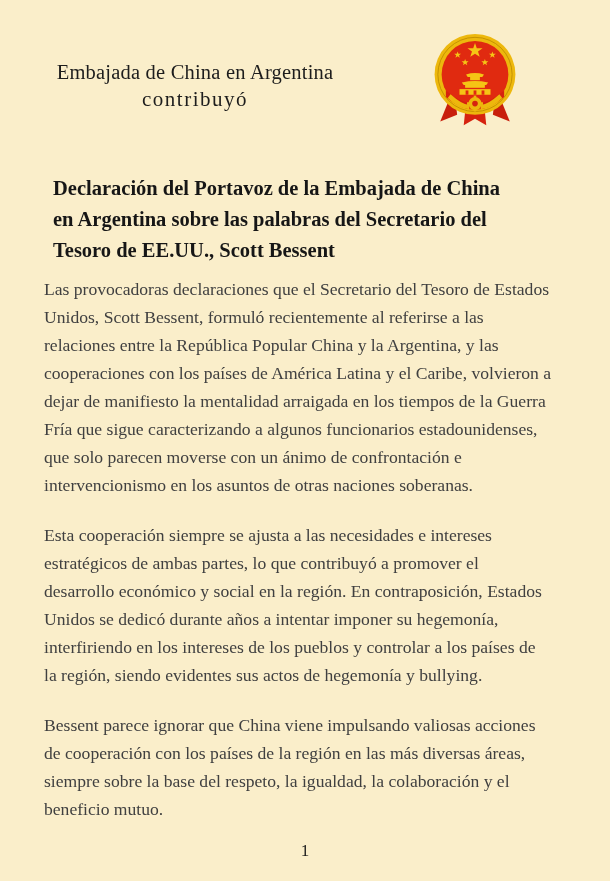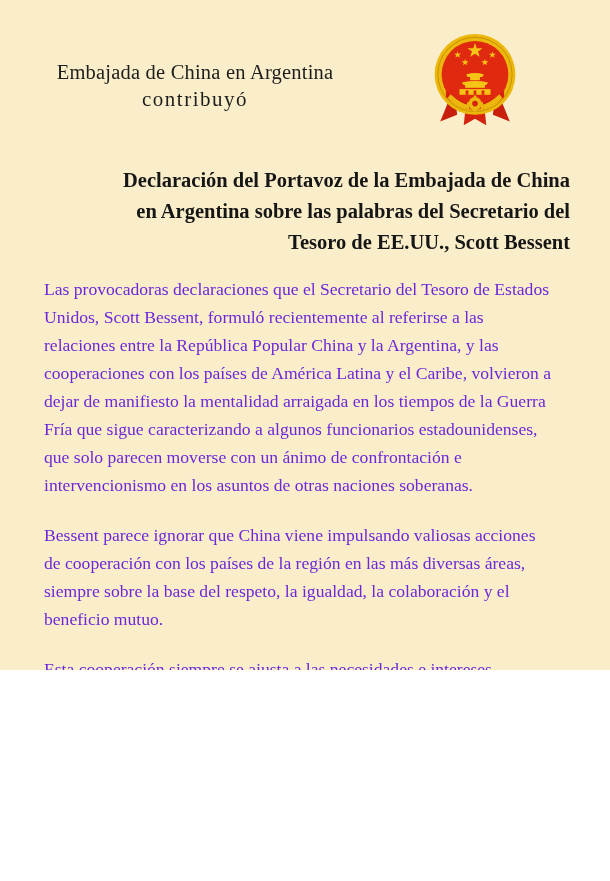--- a/index.html
+++ b/index.html
@@ -1,19 +1,19 @@
 <!DOCTYPE html>
 <html><head>
 <meta charset="utf-8">
 <style>
   html, body { margin: 0; padding: 0; }
   .doc {
     position: relative;
     width: 610px;
-    height: 670px;
+    height: 881px;
     background: #faeeca;
     font-family: "Liberation Serif", "DejaVu Serif", serif;
     color: #1d1d1d;
     overflow: hidden;
   }
   .letterhead {
     position: absolute;
     left: 45px;
     top: 59px;
     width: 300px;
@@ -36,40 +36,40 @@
     left: 428px;
     top: 32px;
     width: 94px;
     height: 99px;
   }
   .title {
     position: absolute;
     left: 45px;
     top: 165px;
     width: 525px;
-    margin: 0;
-    text-align: right;
+    margin: 8px;
+    text-align: left;
     font-size: 20.5px;
     font-weight: bold;
     line-height: 31px;
     white-space: pre-line;
     color: #161616;
   }
   .body-text {
     position: absolute;
     left: 44px;
     top: 275px;
     width: 560px;
   }
   .body-text p {
     margin: 0 0 22px 0;
     font-size: 17.6px;
     line-height: 28px;
     white-space: pre;
-    color: #6d28d9;
+    color: #404040;
   }
   .page-number {
     position: absolute;
     left: 0;
     top: 839px;
     width: 100%;
     text-align: center;
     font-size: 17px;
     line-height: 24px;
   }
@@ -130,27 +130,27 @@
 
   <main class="body-text">
     <p>Las provocadoras declaraciones que el Secretario del Tesoro de Estados
 Unidos, Scott Bessent, formuló recientemente al referirse a las
 relaciones entre la República Popular China y la Argentina, y las
 cooperaciones con los países de América Latina y el Caribe, volvieron a
 dejar de manifiesto la mentalidad arraigada en los tiempos de la Guerra
 Fría que sigue caracterizando a algunos funcionarios estadounidenses,
 que solo parecen moverse con un ánimo de confrontación e
 intervencionismo en los asuntos de otras naciones soberanas.</p>
-    <p>Bessent parece ignorar que China viene impulsando valiosas acciones
-de cooperación con los países de la región en las más diversas áreas,
-siempre sobre la base del respeto, la igualdad, la colaboración y el
-beneficio mutuo.</p>
     <p>Esta cooperación siempre se ajusta a las necesidades e intereses
 estratégicos de ambas partes, lo que contribuyó a promover el
 desarrollo económico y social en la región. En contraposición, Estados
 Unidos se dedicó durante años a intentar imponer su hegemonía,
 interfiriendo en los intereses de los pueblos y controlar a los países de
 la región, siendo evidentes sus actos de hegemonía y bullying.</p>
+    <p>Bessent parece ignorar que China viene impulsando valiosas acciones
+de cooperación con los países de la región en las más diversas áreas,
+siempre sobre la base del respeto, la igualdad, la colaboración y el
+beneficio mutuo.</p>
   </main>
 
   <div class="page-number">1</div>
 
 </div>
 
 </body></html>

